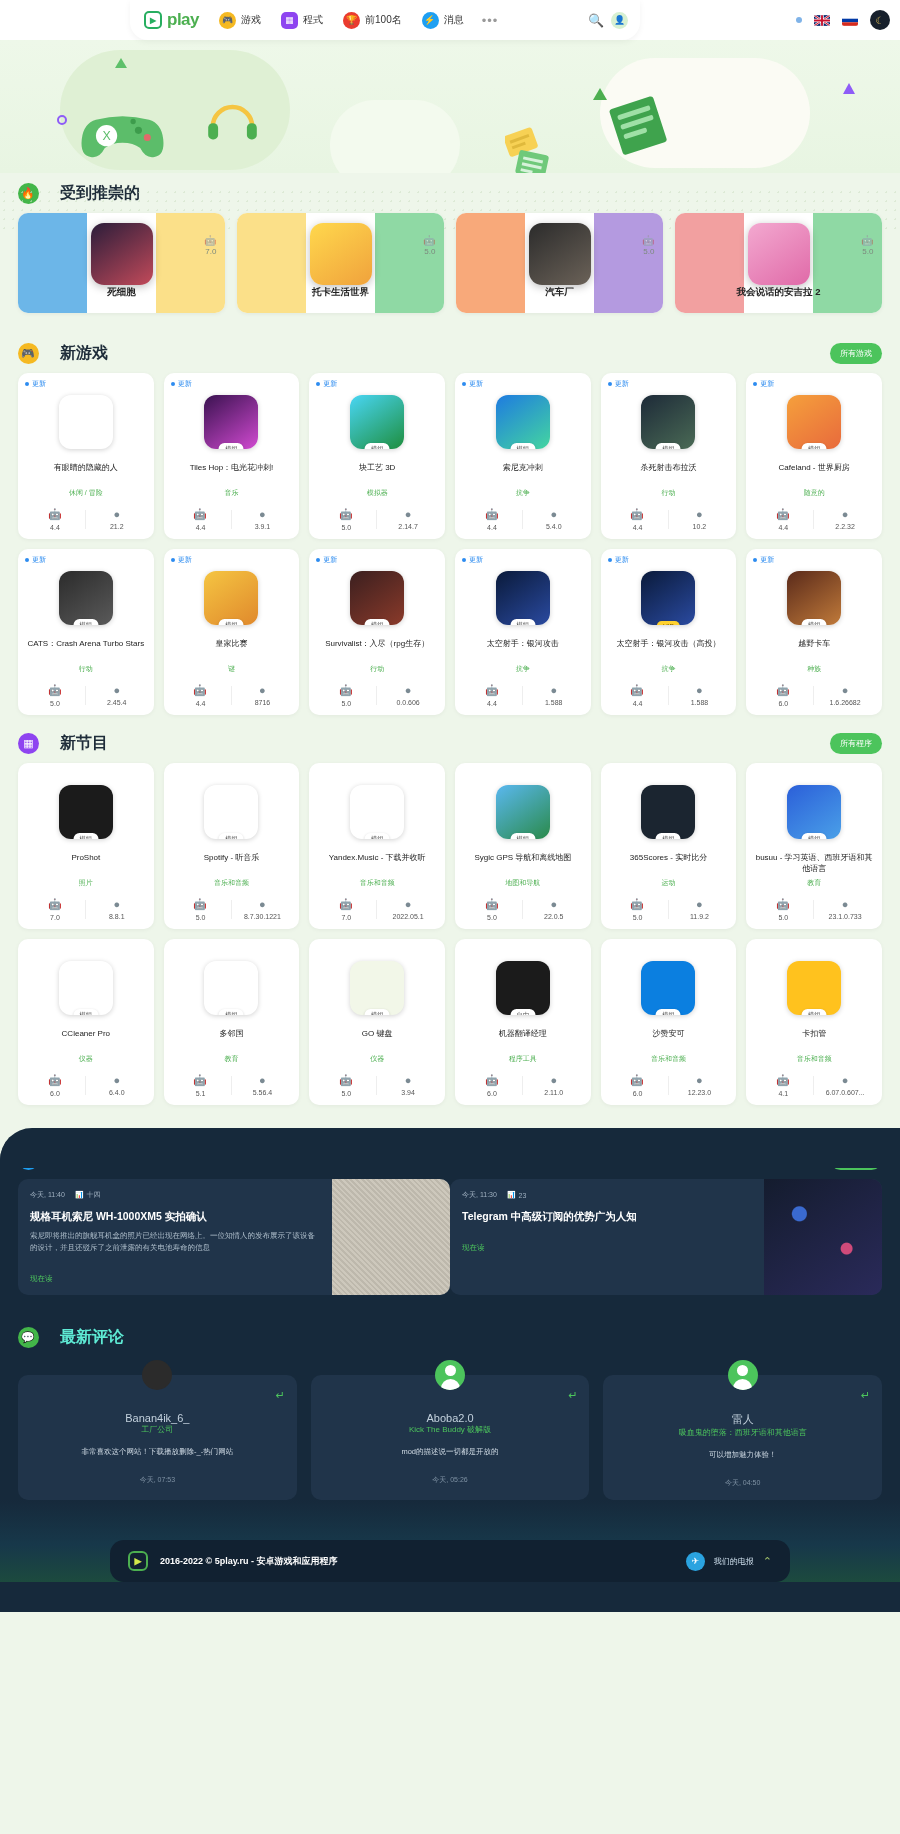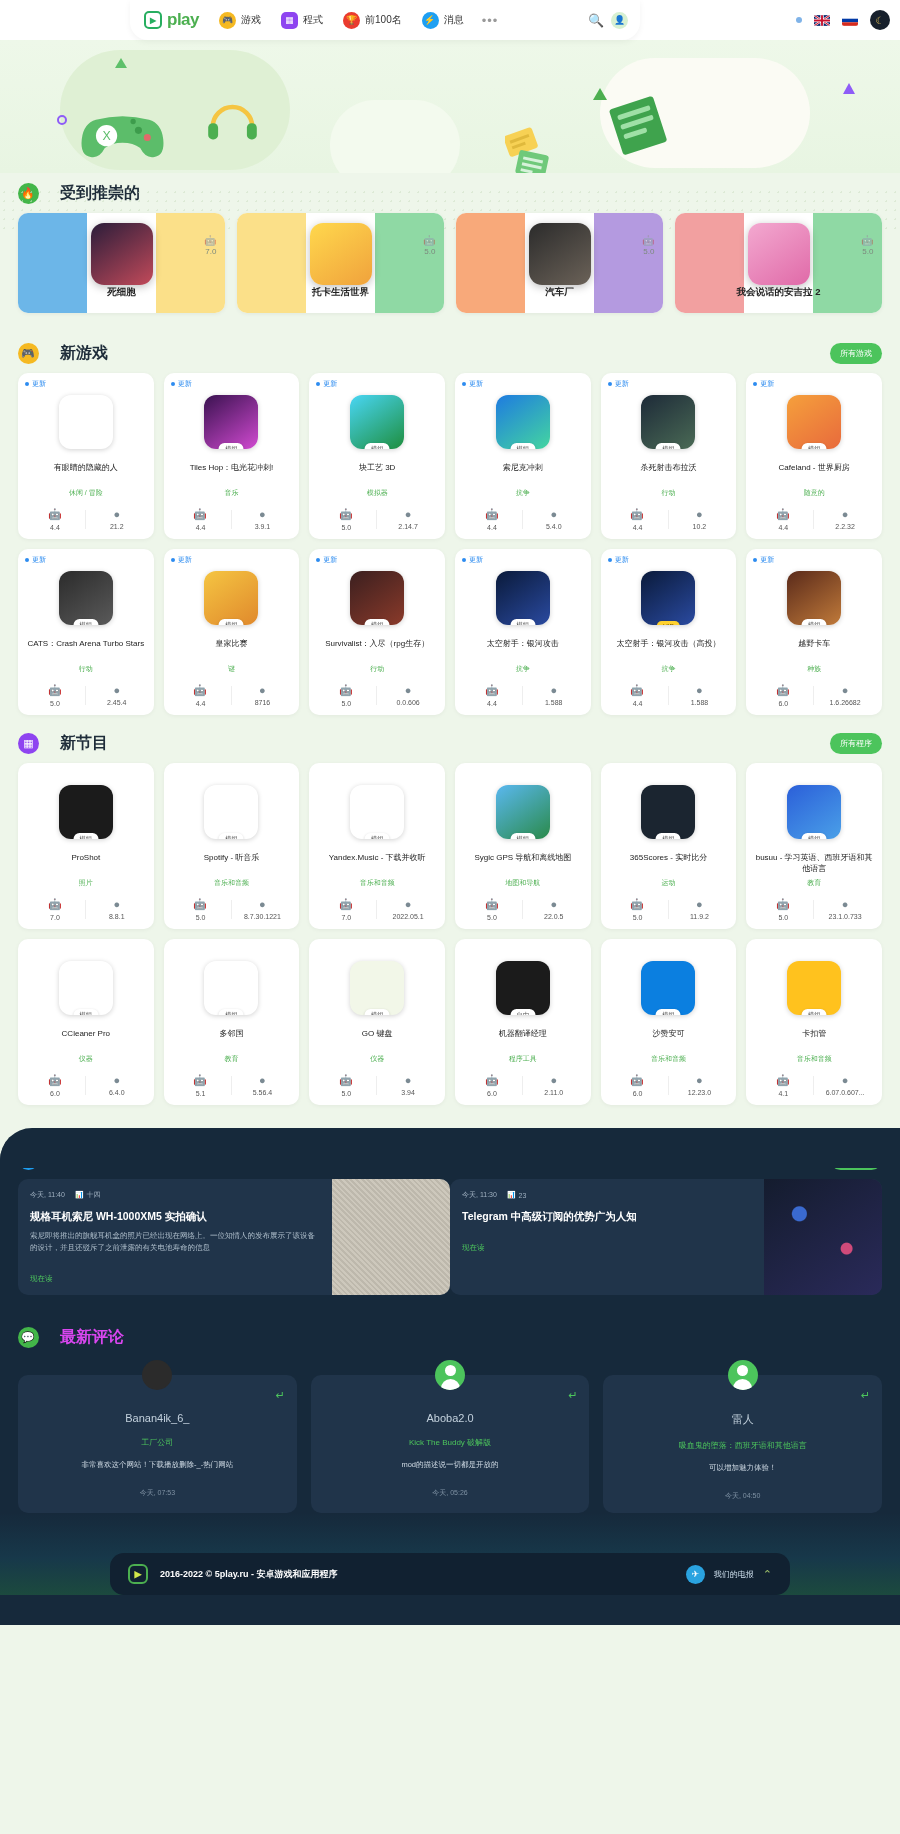--- a/index.html
+++ b/index.html
@@ -73,21 +73,21 @@
 
   
   .sec-head{display:flex;align-items:center;gap:9px;padding:0 18px;height:40px;}
   .sec-ic{width:21px;height:21px;border-radius:50%;display:flex;align-items:center;justify-content:center;color:#fff;font-size:11px;flex:0 0 auto;}
   .sec-ic.fire{background:#43b649;}
   .sec-ic.game{background:#f5b922;}
   .sec-ic.app{background:#8e44f0;}
   .sec-ic.news{background:#1e9ff2;}
   .sec-ic.comm{background:#43b649;}
   .sec-title{font-size:16px;font-weight:bold;color:#1f2d3a;margin-left:12px;}
-  .sec-title.dark{color:#d946ef;}
+  .sec-title.dark{color:#5eead4;}
   .sec-all{margin-left:auto;background:#4cc45c;color:#fff;font-size:8px;padding:5px 10px;border-radius:11px;cursor:pointer;}
 
   
   .featured{display:flex;gap:12px;padding:0 18px 20px;}
   .feat-card{
     flex:1;background:#fff;border-radius:10px;height:100px;position:relative;overflow:hidden;
     box-shadow:0 1px 4px rgba(0,0,0,.06); cursor:pointer;
   }
   .feat-bg{position:absolute;inset:0;display:flex;}
   .feat-bg div{flex:1;}
@@ -151,21 +151,21 @@
   }
   .comm-av{
     position:absolute;left:50%;top:-15px;transform:translateX(-50%);
     width:30px;height:30px;border-radius:50%;background:#4cc45c;overflow:hidden;
     display:flex;align-items:flex-end;justify-content:center;
   }
   .comm-av .head{width:11px;height:11px;border-radius:50%;background:#fff;position:absolute;top:5px;}
   .comm-av .body{width:19px;height:11px;border-radius:10px 10px 0 0;background:#fff;position:absolute;bottom:0;}
   .comm-reply{position:absolute;right:12px;top:14px;color:#4cc45c;font-size:11px;}
   .comm-user{font-size:11px;color:#c3d1dd;margin-top:15px;}
-  .comm-app{font-size:8px;color:#4cc45c;margin-top:13px;}
+  .comm-app{font-size:8px;color:#4cc45c;}
   .comm-txt{font-size:7.5px;color:#cfdae4;margin-top:11px;line-height:1.5;}
   .comm-time{font-size:7px;color:#7e91a3;margin-top:18px;}
 
   
   .footer-wrap{position:relative;padding:40px 0 0;background:linear-gradient(180deg,#16293b 0%,#17384a 55%,#1c4a3e 100%);}
   .footer{
     margin:0 auto;width:680px;background:#112131;border-radius:14px;
     display:flex;align-items:center;padding:11px 18px;
   }
   .f-logo{width:20px;height:20px;border:2px solid #4caf50;border-radius:6px;display:flex;align-items:center;justify-content:center;color:#d3e94a;font-size:9px;font-weight:bold;}

